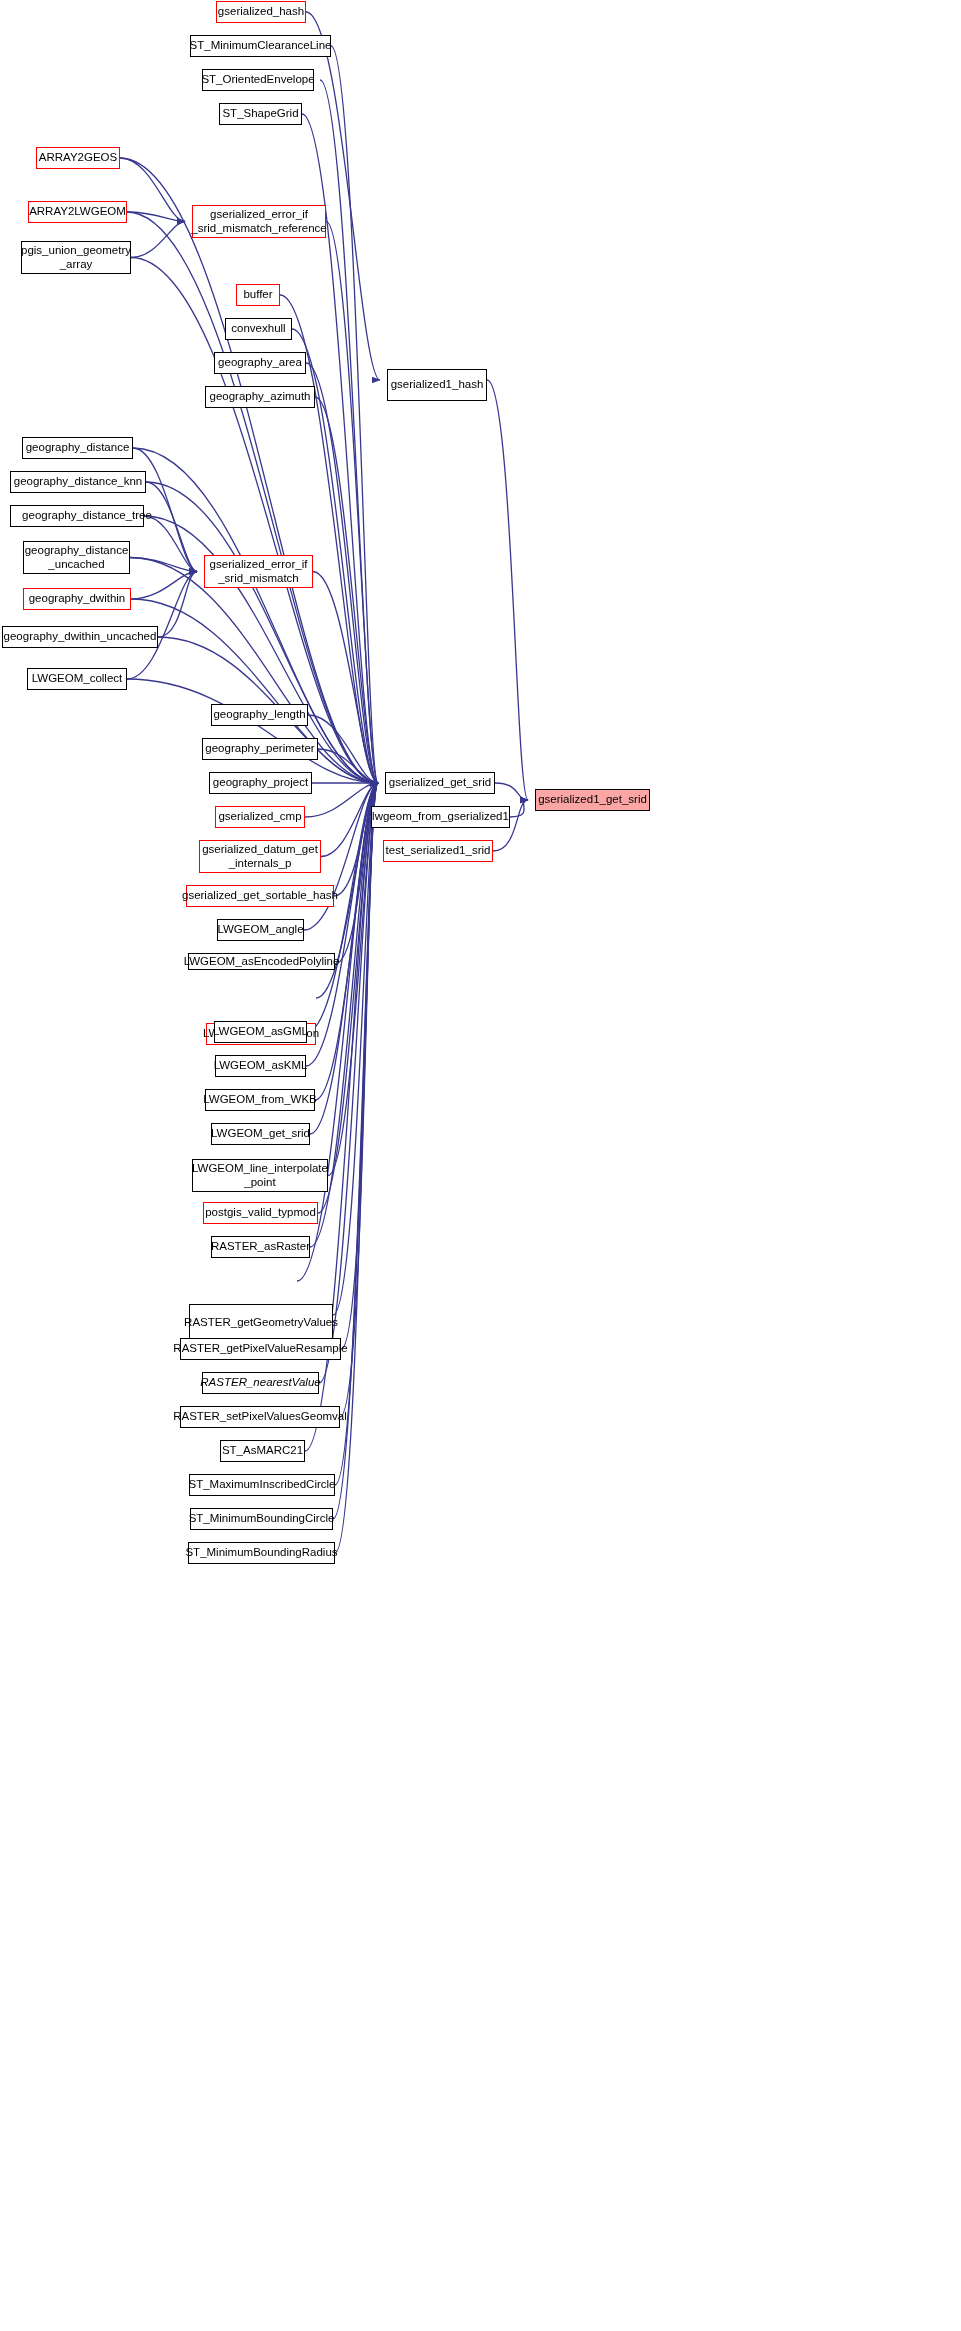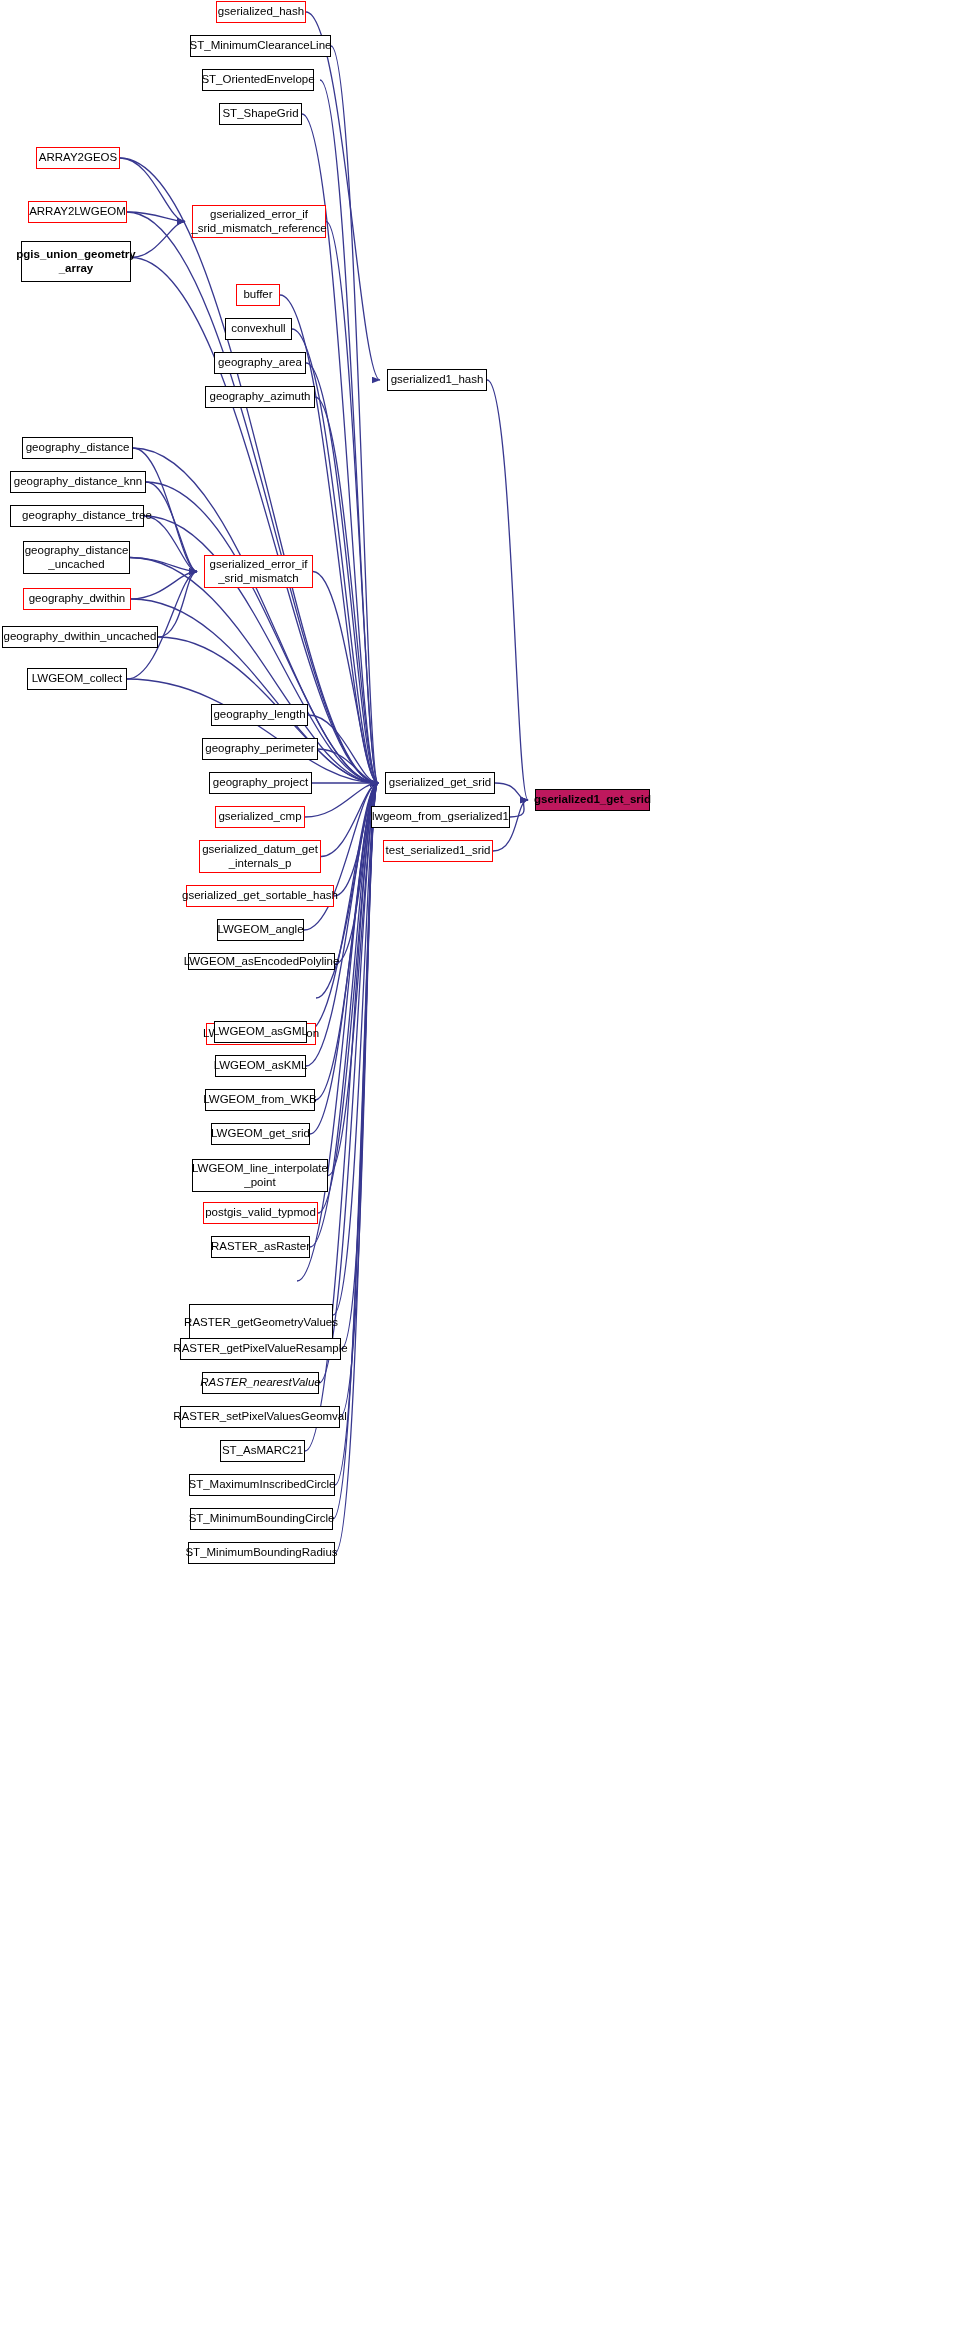--- a/index.html
+++ b/index.html
@@ -37,23 +37,22 @@
     align-items: center;
     justify-content: center;
     text-align: center;
     white-space: pre;
     letter-spacing: 0px;
   }
   .node.red {
     border-color: #ff0000;
   }
   .node.gray {
-    background: #be185d;
+    background: #fca5a5;
     border-color: #000000;
-    font-weight: bold;
   }
 </style>
 </head>
 <body>
 
 <div id="canvas">
   <svg id="edges" viewBox="0 0 961 2331" xmlns="http://www.w3.org/2000/svg">
     <defs>
       <marker id="arrow" markerWidth="9" markerHeight="7" refX="8.5" refY="3.5" orient="auto" markerUnits="userSpaceOnUse">
         <polygon points="0 0, 9 3.5, 0 7" fill="#37378f"></polygon>
@@ -123,27 +122,27 @@
   </svg>
   <div id="nodes">
       <div class="node red" style="left: 216px; top: 1px; width: 90px; height: 22px;">gserialized_hash</div>
       <div class="node" style="left: 190px; top: 35px; width: 141px; height: 22px;">ST_MinimumClearanceLine</div>
       <div class="node" style="left: 202px; top: 69px; width: 112px; height: 22px;">ST_OrientedEnvelope</div>
       <div class="node" style="left: 219px; top: 103px; width: 83px; height: 22px;">ST_ShapeGrid</div>
       <div class="node red" style="left: 36px; top: 147px; width: 84px; height: 22px;">ARRAY2GEOS</div>
       <div class="node red" style="left: 28px; top: 201px; width: 99px; height: 22px;">ARRAY2LWGEOM</div>
       <div class="node red" style="left: 192px; top: 205px; width: 134px; height: 33px;">gserialized_error_if
 _srid_mismatch_reference</div>
-      <div class="node" style="left: 21px; top: 241px; width: 110px; height: 41px; font-weight: bold;">pgis_union_geometry
+      <div class="node" style="left: 21px; top: 241px; width: 110px; height: 33px;">pgis_union_geometry
 _array</div>
       <div class="node red" style="left: 236px; top: 284px; width: 44px; height: 22px;">buffer</div>
       <div class="node" style="left: 225px; top: 318px; width: 67px; height: 22px;">convexhull</div>
       <div class="node" style="left: 214px; top: 352px; width: 92px; height: 22px;">geography_area</div>
       <div class="node" style="left: 205px; top: 386px; width: 110px; height: 22px;">geography_azimuth</div>
-      <div class="node" style="left: 387px; top: 369px; width: 100px; height: 22px;">gserialized1_hash</div>
+      <div class="node" style="left: 387px; top: 369px; width: 100px; height: 32px;">gserialized1_hash</div>
       <div class="node" style="left: 22px; top: 437px; width: 111px; height: 22px;">geography_distance</div>
       <div class="node" style="left: 10px; top: 471px; width: 136px; height: 22px;">geography_distance_knn</div>
       <div class="node" style="left: 10px; top: 505px; width: 134px; height: 22px; padding-left: 20px;">geography_distance_tree</div>
       <div class="node" style="left: 23px; top: 541px; width: 107px; height: 33px;">geography_distance
 _uncached</div>
       <div class="node red" style="left: 204px; top: 555px; width: 109px; height: 33px;">gserialized_error_if
 _srid_mismatch</div>
       <div class="node red" style="left: 23px; top: 588px; width: 108px; height: 22px;">geography_dwithin</div>
       <div class="node" style="left: 2px; top: 626px; width: 156px; height: 22px;">geography_dwithin_uncached</div>
       <div class="node" style="left: 27px; top: 668px; width: 100px; height: 22px;">LWGEOM_collect</div>

